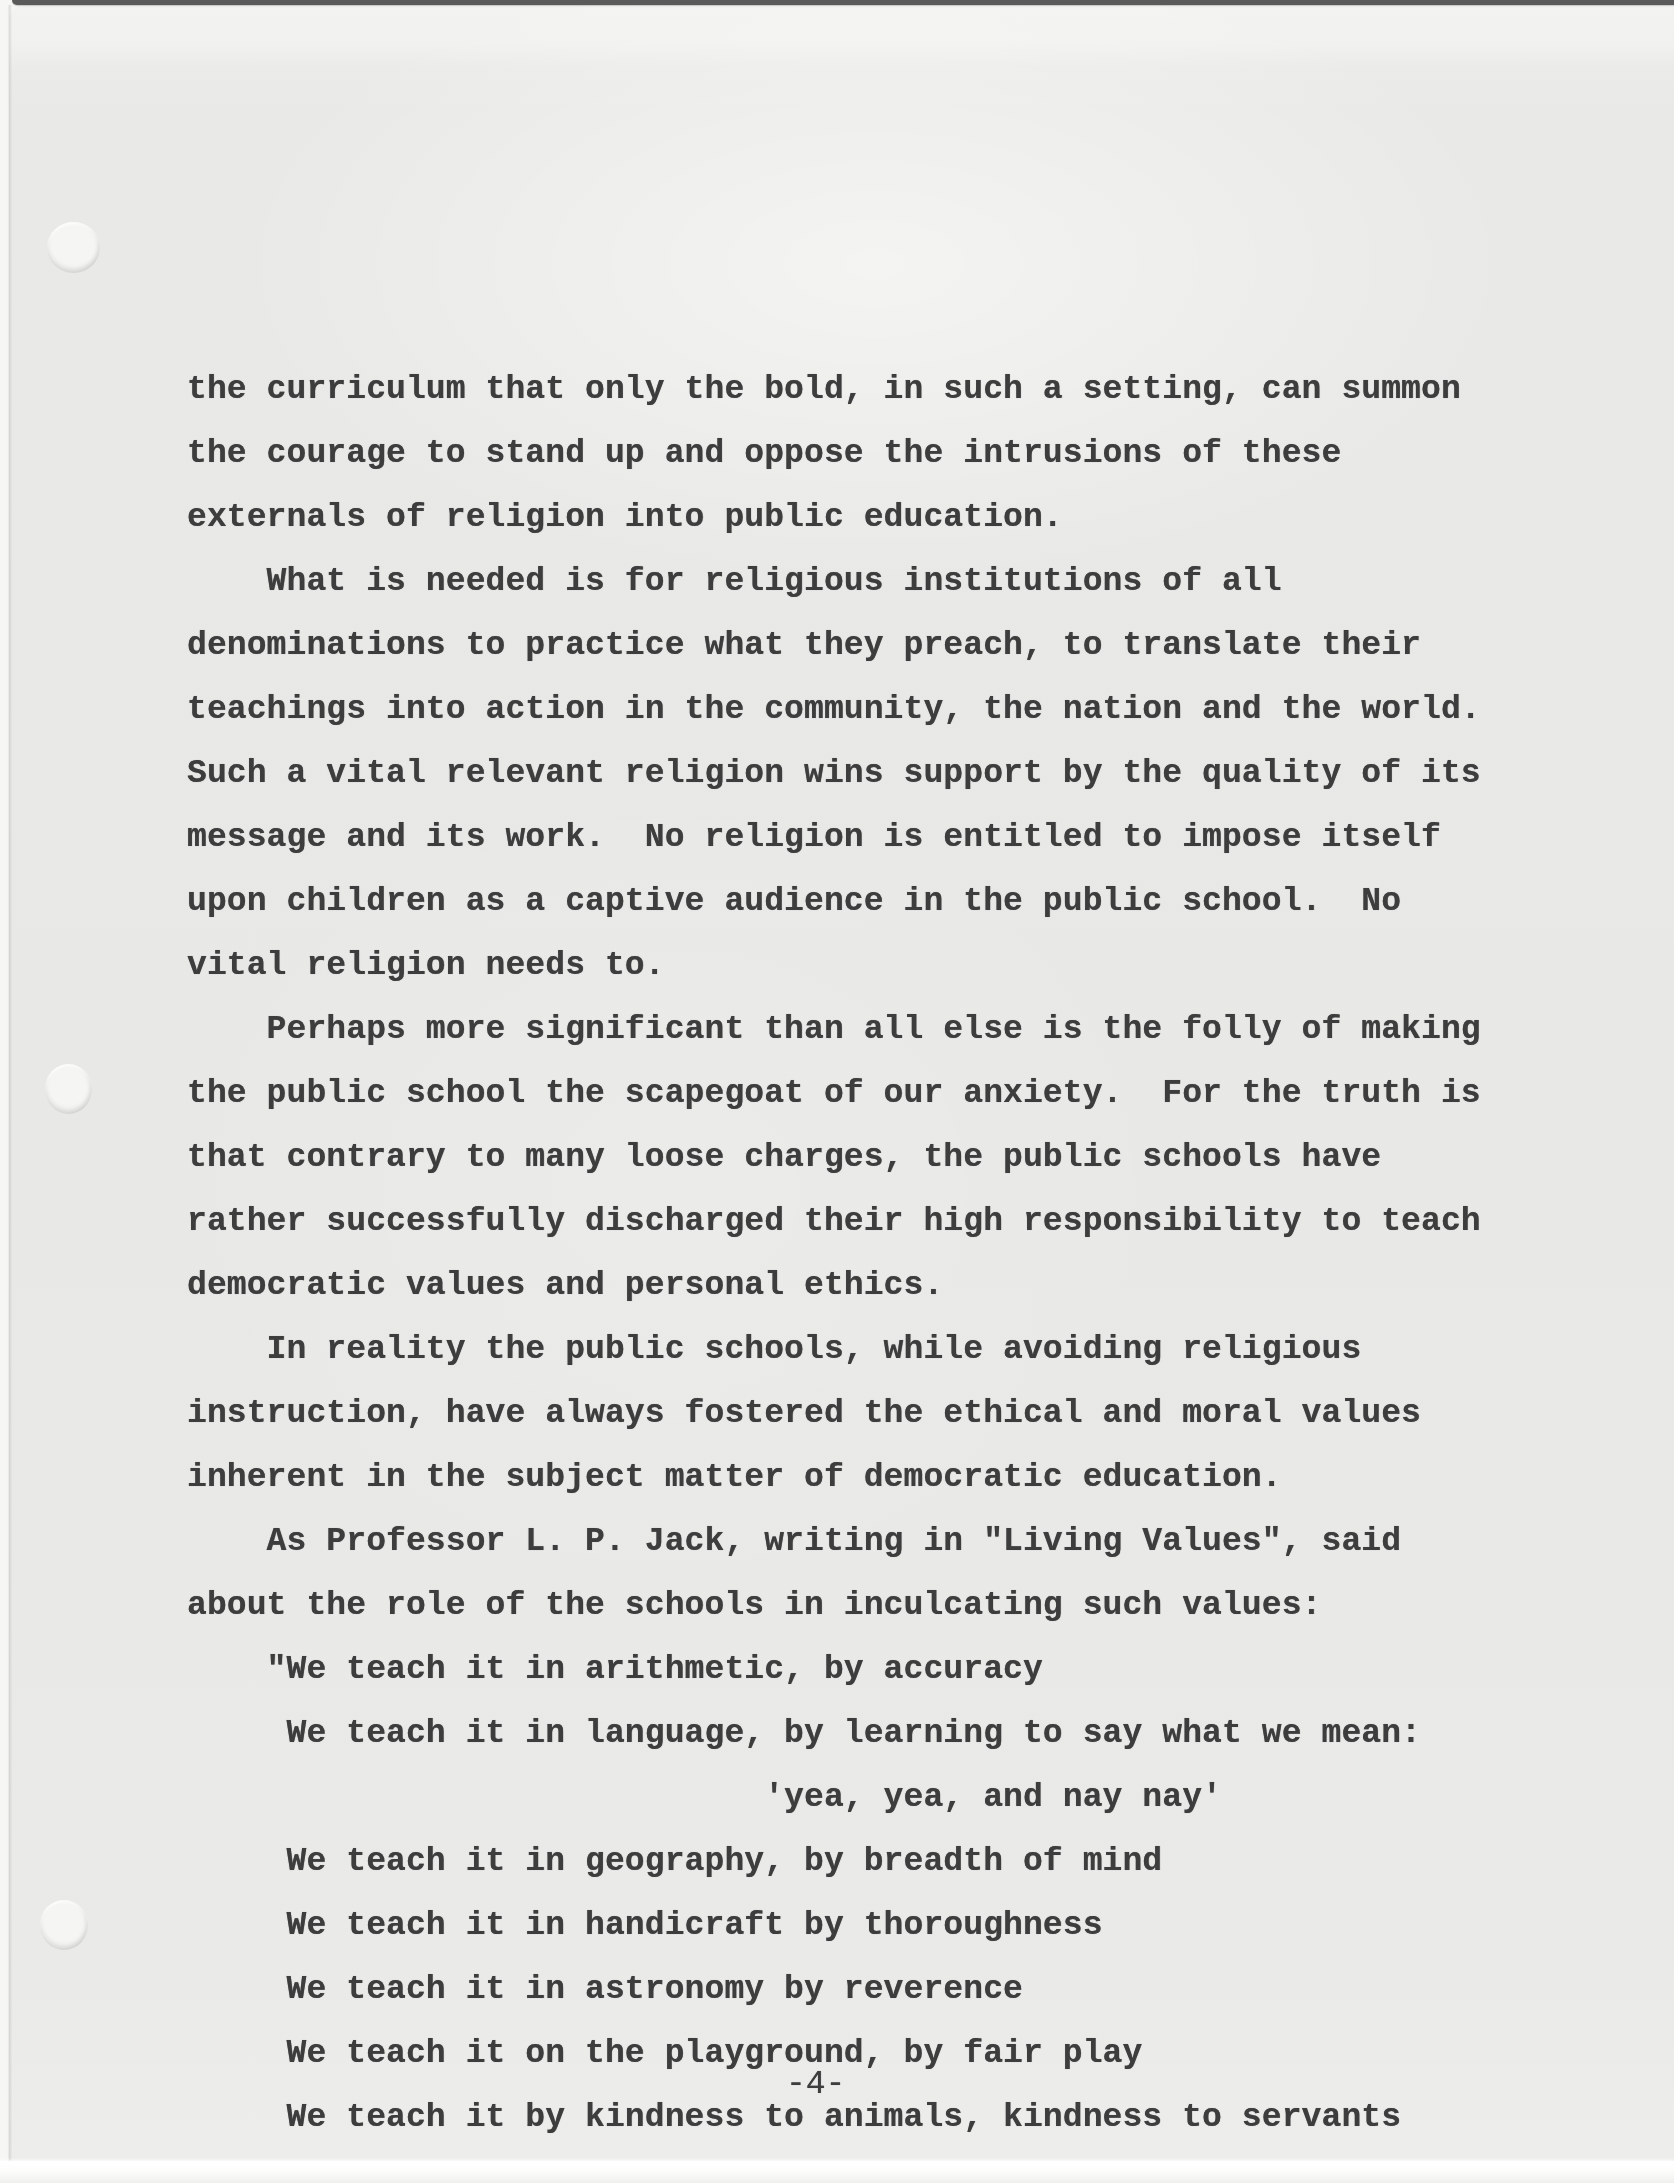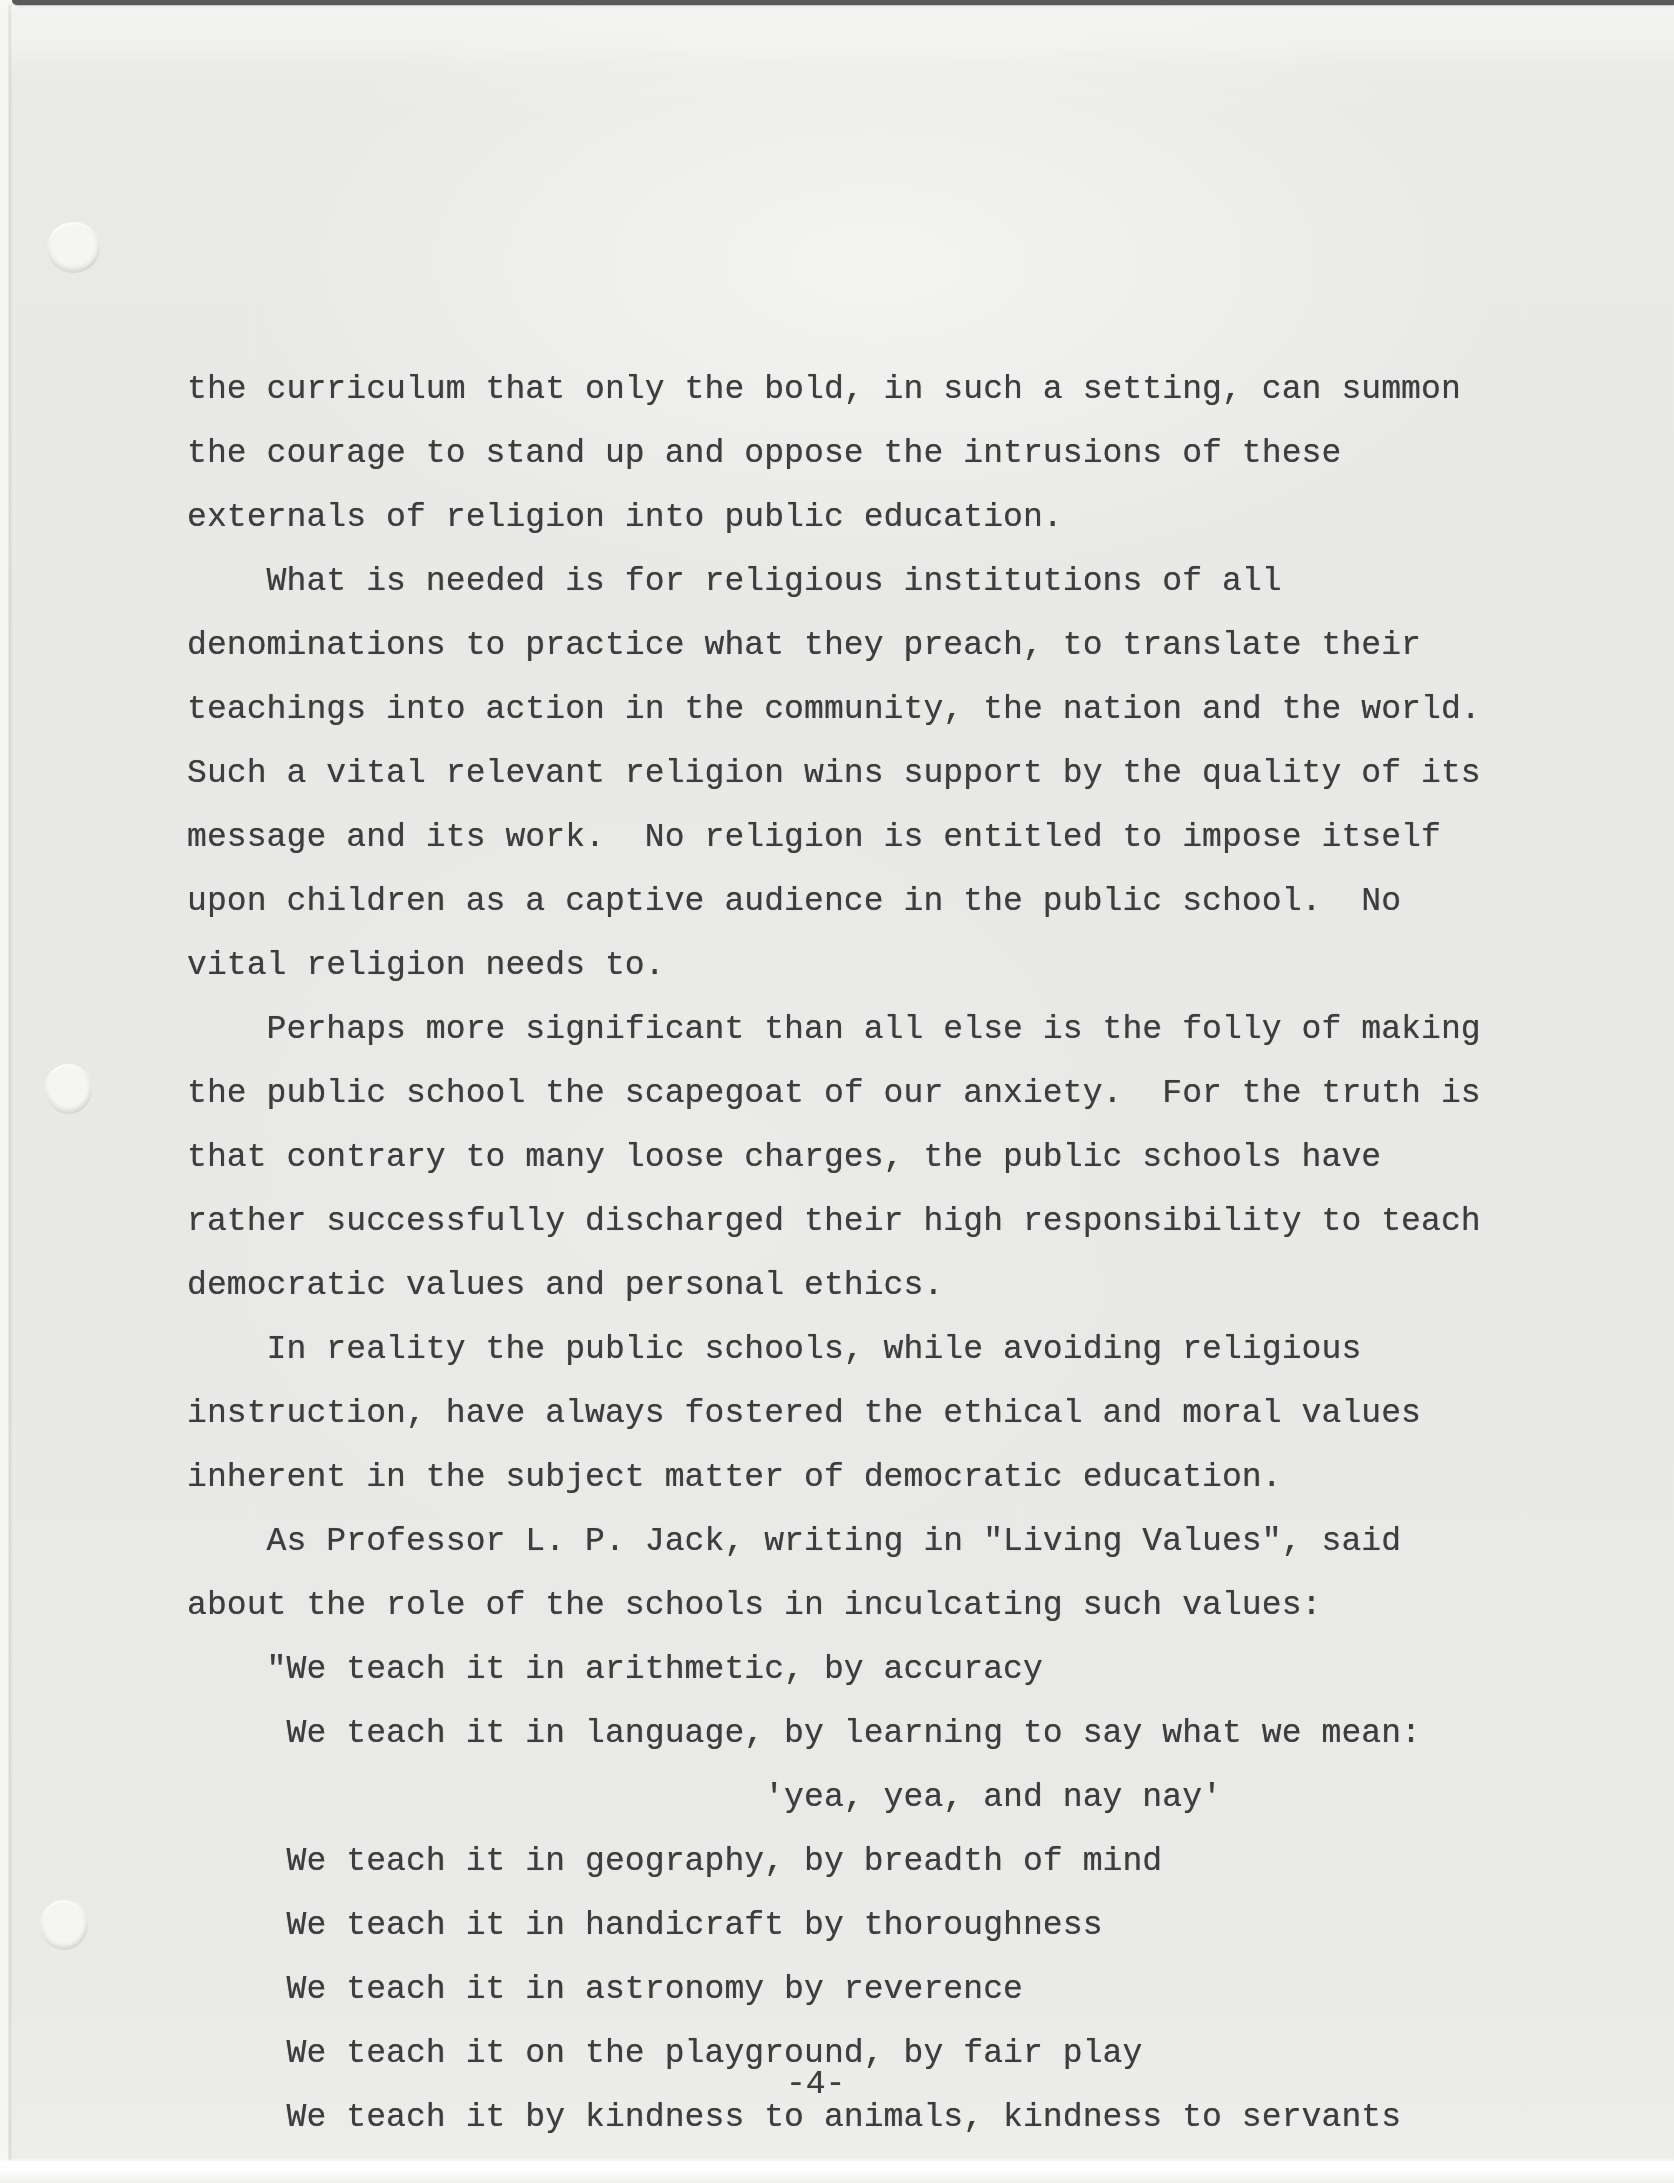--- a/index.html
+++ b/index.html
@@ -72,21 +72,21 @@
     position: absolute;
     left: 187px; top: 166px;
     font-size: 33px;
     line-height: 64px;
     color: var(--ink);
     white-space: pre;
     letter-spacing: 0.1px;
     text-shadow: 0 0 0.7px rgba(61,61,61,0.55), 0.3px 0.3px 0.4px rgba(61,61,61,0.25);
     font-variant-ligatures: none;
   }
-  .typewritten-text .line { height: 64px; }
+  .typewritten-text .line { height: 64px; font-weight: bold; }
 
   .page-number {
     position: absolute;
     left: 786px; top: 2053px;
     font-size: 33px;
     line-height: 64px;
     color: var(--ink);
     white-space: pre;
     text-shadow: 0 0 0.7px rgba(61,61,61,0.55), 0.3px 0.3px 0.4px rgba(61,61,61,0.25);
   }

